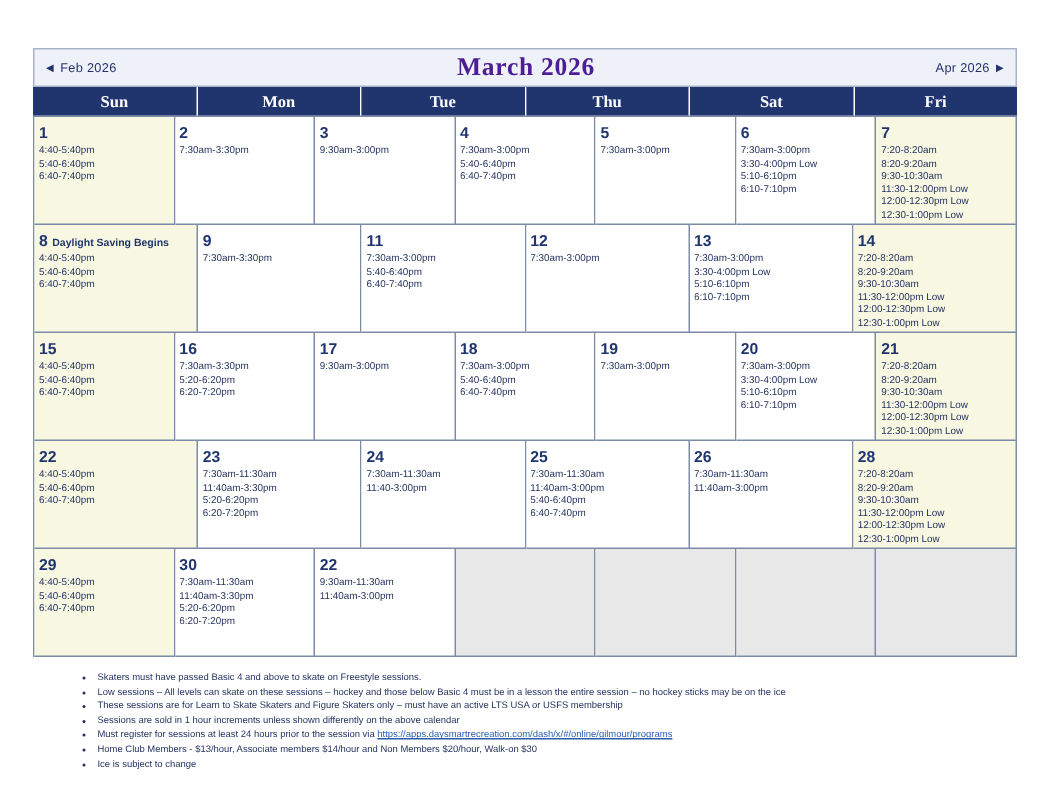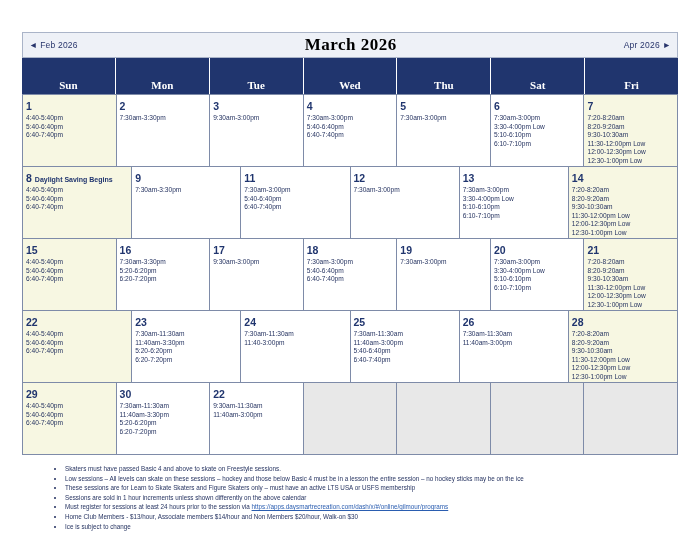--- a/index.html
+++ b/index.html
@@ -23,33 +23,33 @@
     height:26px;
     box-sizing:border-box;
     padding:0 6px;
   }
   .nav{
     font-size:8.5px;color:#27346b;white-space:nowrap;
     letter-spacing:.2px;
   }
   .title{
     flex:1;text-align:center;
-    font-size:17px;font-weight:bold;color:#000000;
+    font-size:17px;font-weight:bold;color:#4c1d95;
     letter-spacing:.5px;
     font-family:"Liberation Serif", serif;
   }
   
   .dow-row{display:flex;}
   .dow{
     flex:1;
     background:#20356e;
     color:#ffffff;
     text-align:center;
     font-size:11px;font-weight:bold;
-    padding:21px 0 3px 0;
+    padding:4px 0 3px 0;
     border-right:1px solid #ffffff;
     box-sizing:border-box;
     font-family:"Liberation Serif", serif;
   }
   .dow:last-child{border-right:none;}
   
   .grid{
     border-left:1px solid #7e8ba8;
     border-top:1px solid #7e8ba8;
     box-sizing:border-box;
@@ -108,21 +108,20 @@
   <div class="cal-header">
     <div class="nav">◄ Feb 2026</div>
     <div class="title">March  2026</div>
     <div class="nav">Apr 2026 ►</div>
   </div>
 
   <div class="dow-row">
     <div class="dow">Sun</div>
     <div class="dow">Mon</div>
     <div class="dow">Tue</div>
-    <div class="dow">Wed</div>
     <div class="dow">Thu</div>
     <div class="dow">Sat</div>
     <div class="dow">Fri</div>
   </div>
 
   <div class="grid" id="grid">
       <div class="week">
         <div class="cell weekend">
           <div><span class="daynum">1</span></div>
           <div class="evs">

